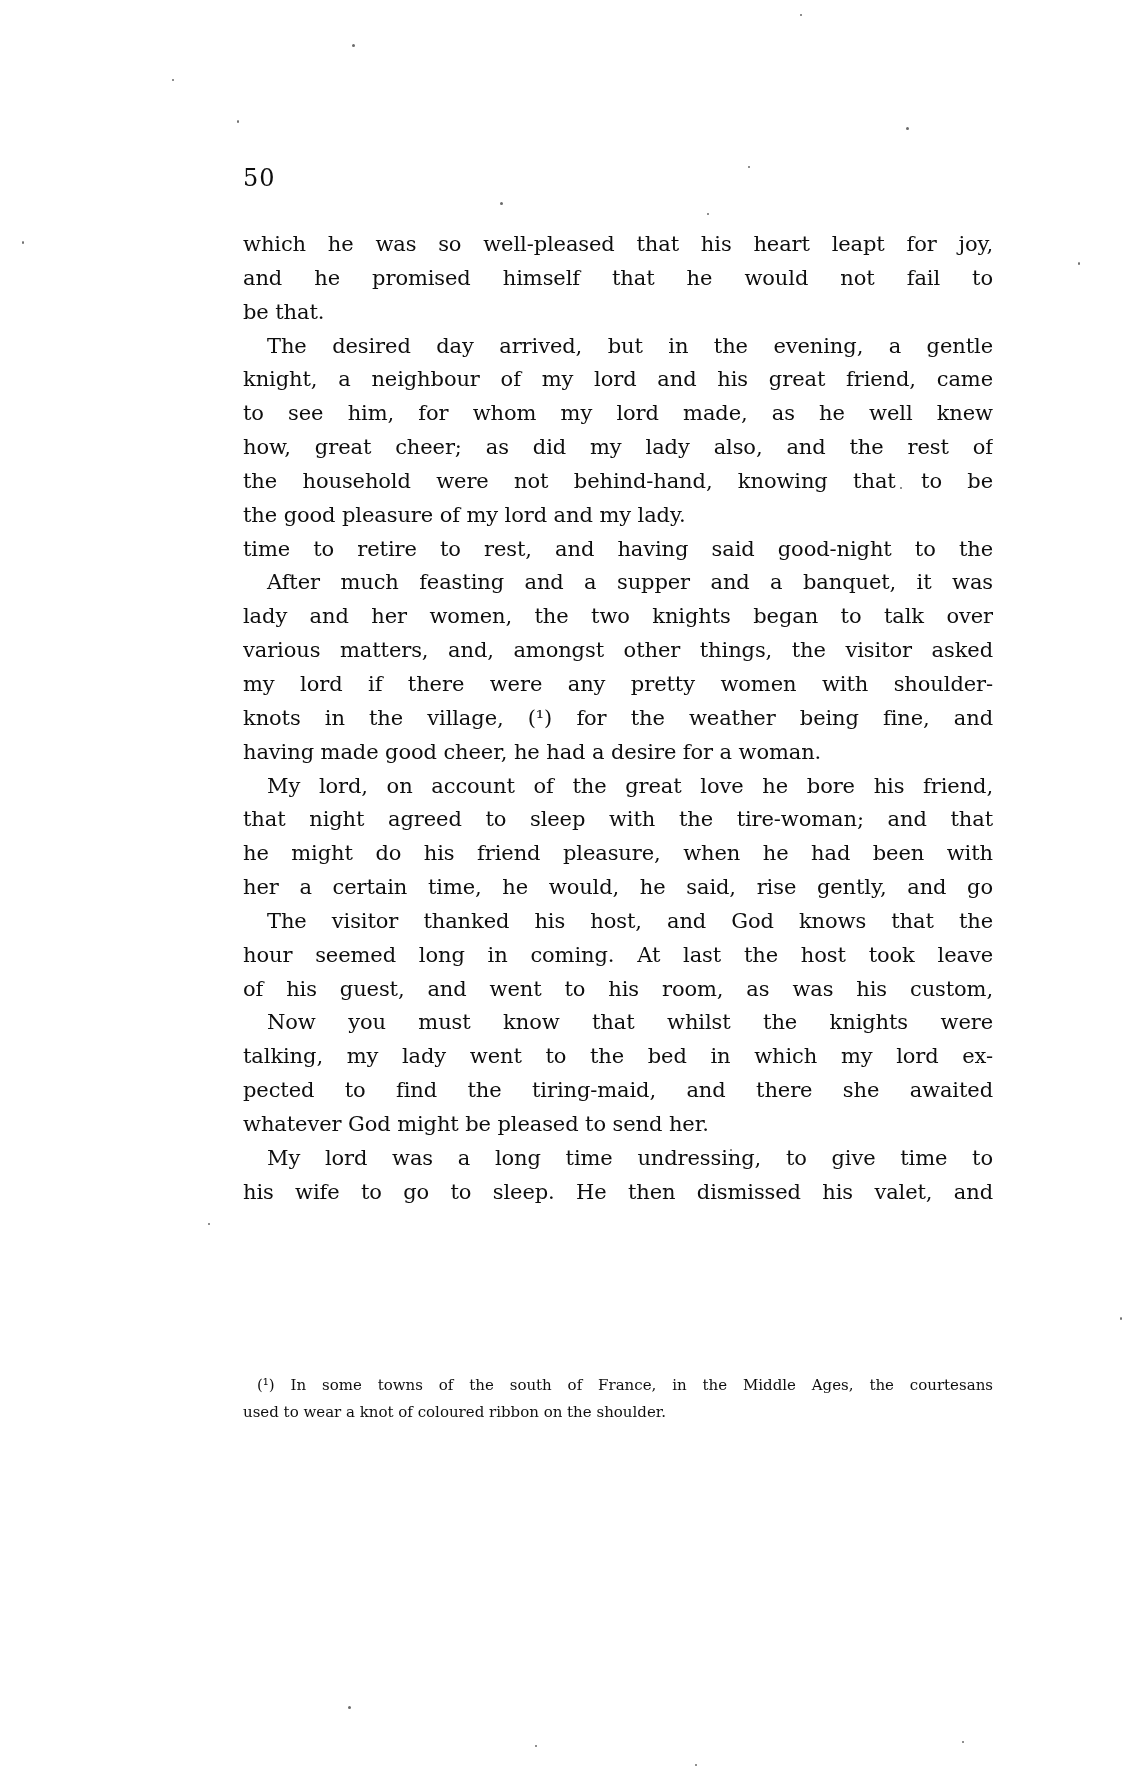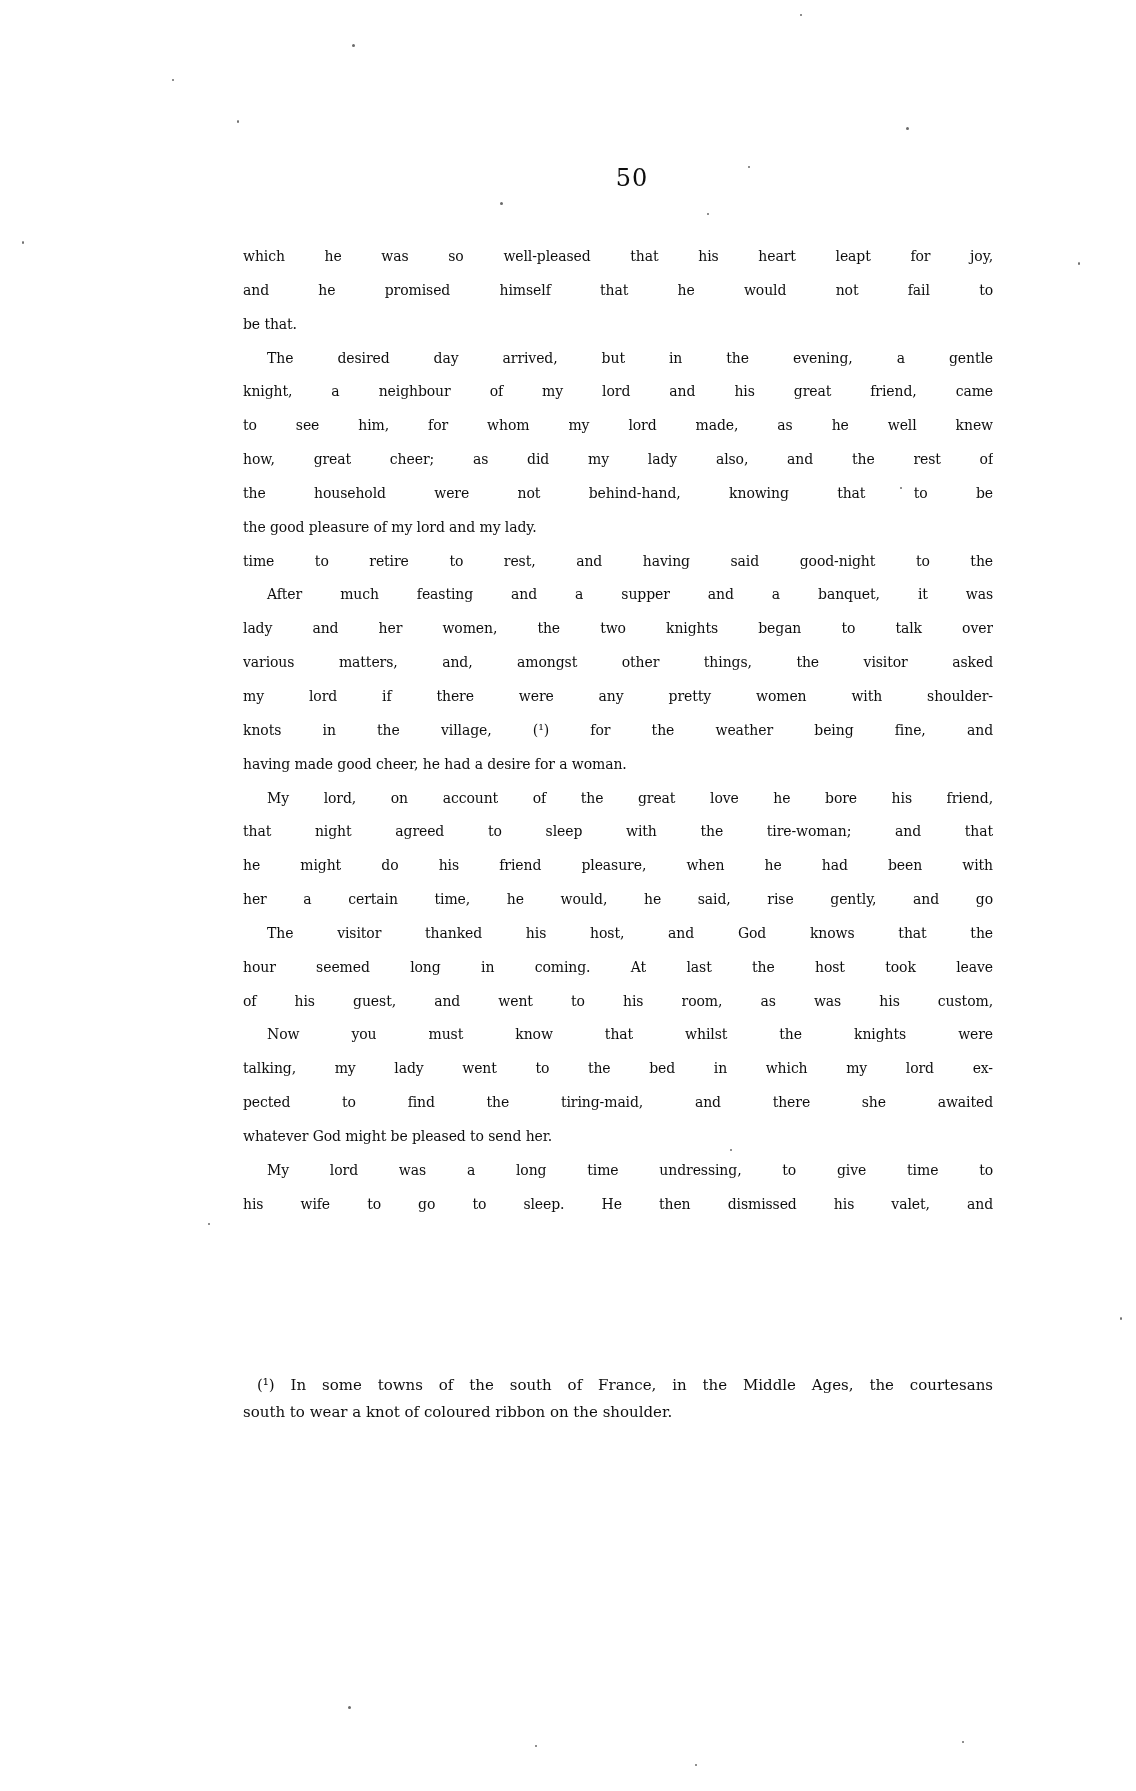--- a/index.html
+++ b/index.html
@@ -17,30 +17,29 @@
   }
   .page {
     position: absolute;
     inset: 0;
   }
   .page-number {
     position: absolute;
     top: 164px;
     left: 243px;
     width: 778px;
-    text-align: center;
     font-size: 24px;
     letter-spacing: 1px;
   }
   .page-body {
     position: absolute;
-    top: 240px;
+    top: 228px;
     left: 243px;
     width: 750px;
-    font-size: 14px;
+    font-size: 21px;
     line-height: 33.85px;
     letter-spacing: -0.1px;
   }
   .line {
     height: 33.85px;
     overflow: hidden;
     text-align: justify;
     text-align-last: justify;
   }
   .line.last {
@@ -104,21 +103,21 @@
       <div class="line indent">Now you must know that whilst the knights were</div>
       <div class="line">talking, my lady went to the bed in which my lord ex-</div>
       <div class="line">pected to find the tiring-maid, and there she awaited</div>
       <div class="line last">whatever God might be pleased to send her.</div>
       <div class="line indent">My lord was a long time undressing, to give time to</div>
       <div class="line">his wife to go to sleep.  He then dismissed his valet, and</div>
     </div>
 
   <div class="footnote">
       <div class="line indent">(¹) In some towns of the south of France, in the Middle Ages, the courtesans</div>
-      <div class="line last">south to wear a knot of coloured ribbon on the shoulder.</div>
+      <div class="line last">used to wear a knot of coloured ribbon on the shoulder.</div>
     </div>
 
   <div class="speck" style="left:352px;top:44px;width:3px;height:3px;"></div>
   <div class="speck" style="left:800px;top:14px;width:2px;height:2px;"></div>
   <div class="speck" style="left:172px;top:79px;width:2px;height:2px;"></div>
   <div class="speck" style="left:237px;top:120px;width:2px;height:3px;"></div>
   <div class="speck" style="left:500px;top:202px;width:3px;height:3px;"></div>
   <div class="speck" style="left:748px;top:166px;width:2px;height:2px;"></div>
   <div class="speck" style="left:707px;top:213px;width:2px;height:2px;"></div>
   <div class="speck" style="left:906px;top:127px;width:3px;height:3px;"></div>

